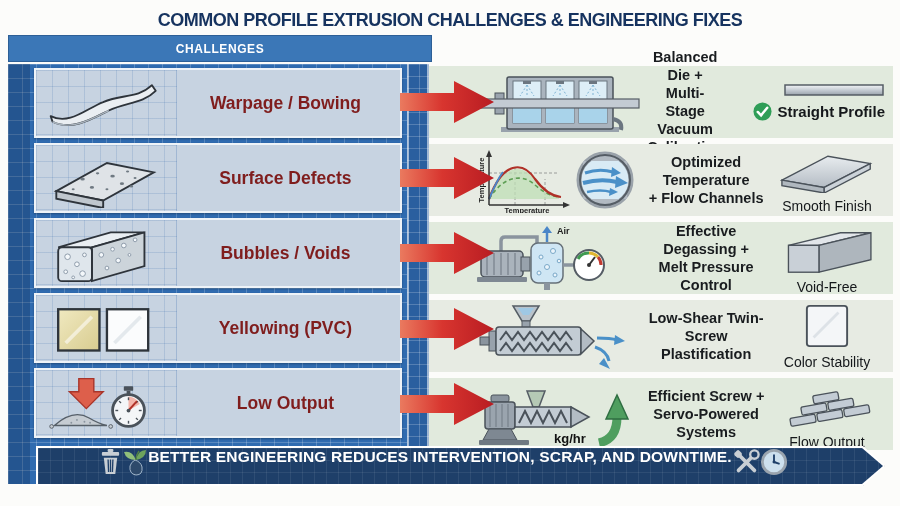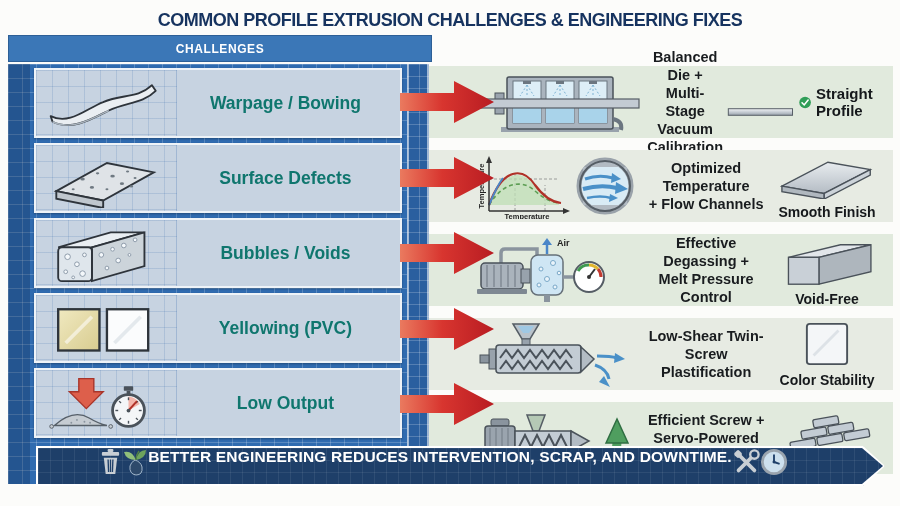--- a/index.html
+++ b/index.html
@@ -29,32 +29,32 @@
       linear-gradient(90deg,rgba(255,255,255,.20) 1px,transparent 1px);
     background-size:12px 12px;
     box-shadow:inset 2px 0 0 rgba(255,255,255,.55), inset -2px 0 0 rgba(255,255,255,.55);}
 
   .card{height:70px;background:#c7d3e1;border:2px solid #eef3f8;box-sizing:border-box;
     display:flex;align-items:center;box-shadow:0 1px 2px rgba(0,0,0,.3);}
   .card-icon-zone{width:140px;align-self:stretch;display:flex;align-items:center;justify-content:center;
     background-image:linear-gradient(rgba(74,119,178,.20) 1px,transparent 1px),
       linear-gradient(90deg,rgba(74,119,178,.20) 1px,transparent 1px);
     background-size:16px 16px;border-right:1px solid rgba(74,119,178,.30);}
-  .card-label{flex:1;text-align:center;font-weight:bold;font-size:17.5px;color:#0f766e;padding-right:6px;}
-
-  .right-zone{flex:1;display:flex;flex-direction:column;gap:12px;padding-top:2px;}
+  .card-label{flex:1;text-align:center;font-weight:bold;font-size:17.5px;color:#7f1d1d;padding-right:6px;}
+
+  .right-zone{flex:1;display:flex;flex-direction:column;gap:6px;padding-top:2px;}
   .fix-row{height:72px;display:flex;align-items:center;box-sizing:border-box;
     padding:0 8px 0 46px;background:#e1eadd;}
   .fix-row.alt{background:#e7ebe3;}
   .fix-icon{flex:0 0 auto;display:flex;align-items:center;justify-content:center;}
   .fix-text{flex:1;text-align:center;font-weight:bold;font-size:14.5px;line-height:1.25;
     color:#191c1f;padding:0 4px;}
-  .result{flex:0 0 auto;width:116px;text-align:center;font-weight:bold;font-size:14px;color:#15181b;}
+  .result{flex:0 0 auto;width:116px;text-align:center;font-weight:normal;font-size:14px;color:#15181b;}
   .result .rlabel{display:block;margin-top:2px;}
-  .result-r1{flex:0 0 auto;width:158px;display:flex;flex-direction:row;align-items:flex-end;gap:5px;}
+  .result-r1{flex:0 0 auto;width:158px;display:flex;flex-direction:column;align-items:flex-end;gap:5px;}
   .check-line{display:flex;align-items:center;gap:5px;font-weight:bold;font-size:15px;color:#15181b;}
 
   .arrow{position:absolute;left:392px;width:96px;height:48px;z-index:6;}
   .a1{top:14px}.a2{top:90px}.a3{top:165px}.a4{top:241px}.a5{top:316px}
 
   .banner-outer{position:absolute;left:28px;right:8px;top:382px;height:40px;background:#fff;
     clip-path:polygon(0 0,calc(100% - 22px) 0,100% 50%,calc(100% - 22px) 100%,0 100%);
     padding:0;z-index:8;box-shadow:0 1px 3px rgba(0,0,0,.3);}
   .banner-inner{position:absolute;left:2px;top:2px;right:2px;bottom:2px;background-color:#1e3f69;
     background-image:linear-gradient(rgba(255,255,255,.07) 1px,transparent 1px),

